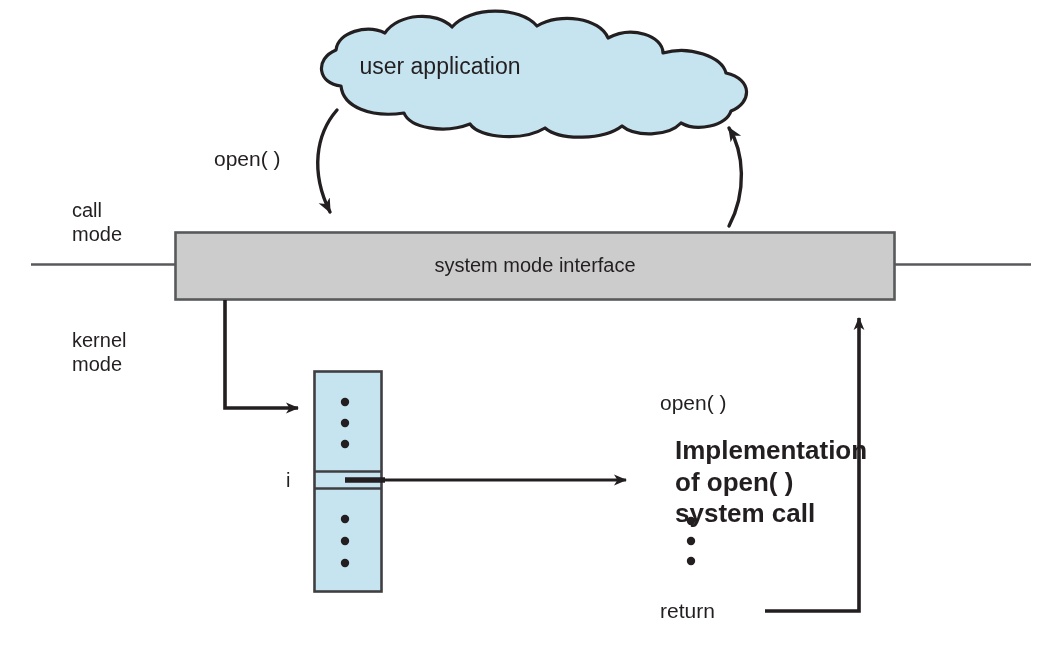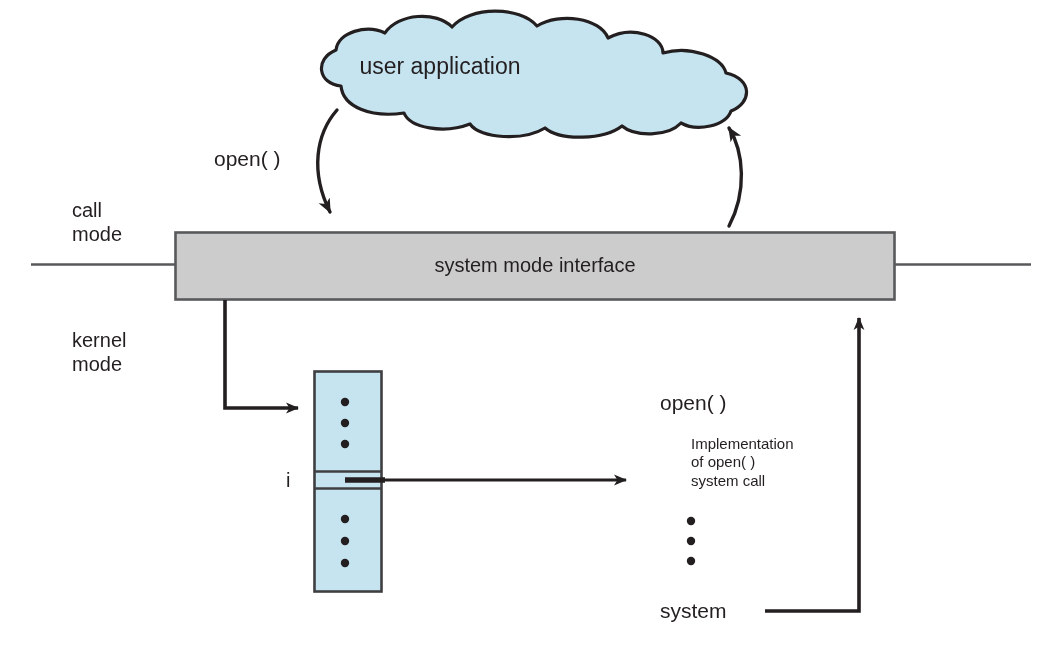--- a/index.html
+++ b/index.html
@@ -63,23 +63,24 @@
     font-size: 20px;
     left: 286px;
     top: 468px;
   }
   .lbl-openB {
     font-size: 21px;
     left: 660px;
     top: 390px;
   }
   .lbl-impl {
-    font-size: 15px;
-    left: 691px;
+    font-size: 26px;
+    left: 675px;
     top: 435px;
+    font-weight: bold;
   }
   .lbl-return {
     font-size: 21px;
     left: 660px;
     top: 598px;
   }
 </style>
 </head>
 <body>
 
@@ -160,15 +161,15 @@
 mode</div>
 
   <div class="lbl lbl-i">i</div>
 
   <div class="lbl lbl-openB">open( )</div>
 
   <div class="lbl lbl-impl">Implementation
 of open( )
 system call</div>
 
-  <div class="lbl lbl-return">system</div>
+  <div class="lbl lbl-return">return</div>
 
 </div>
 
 </body></html>

